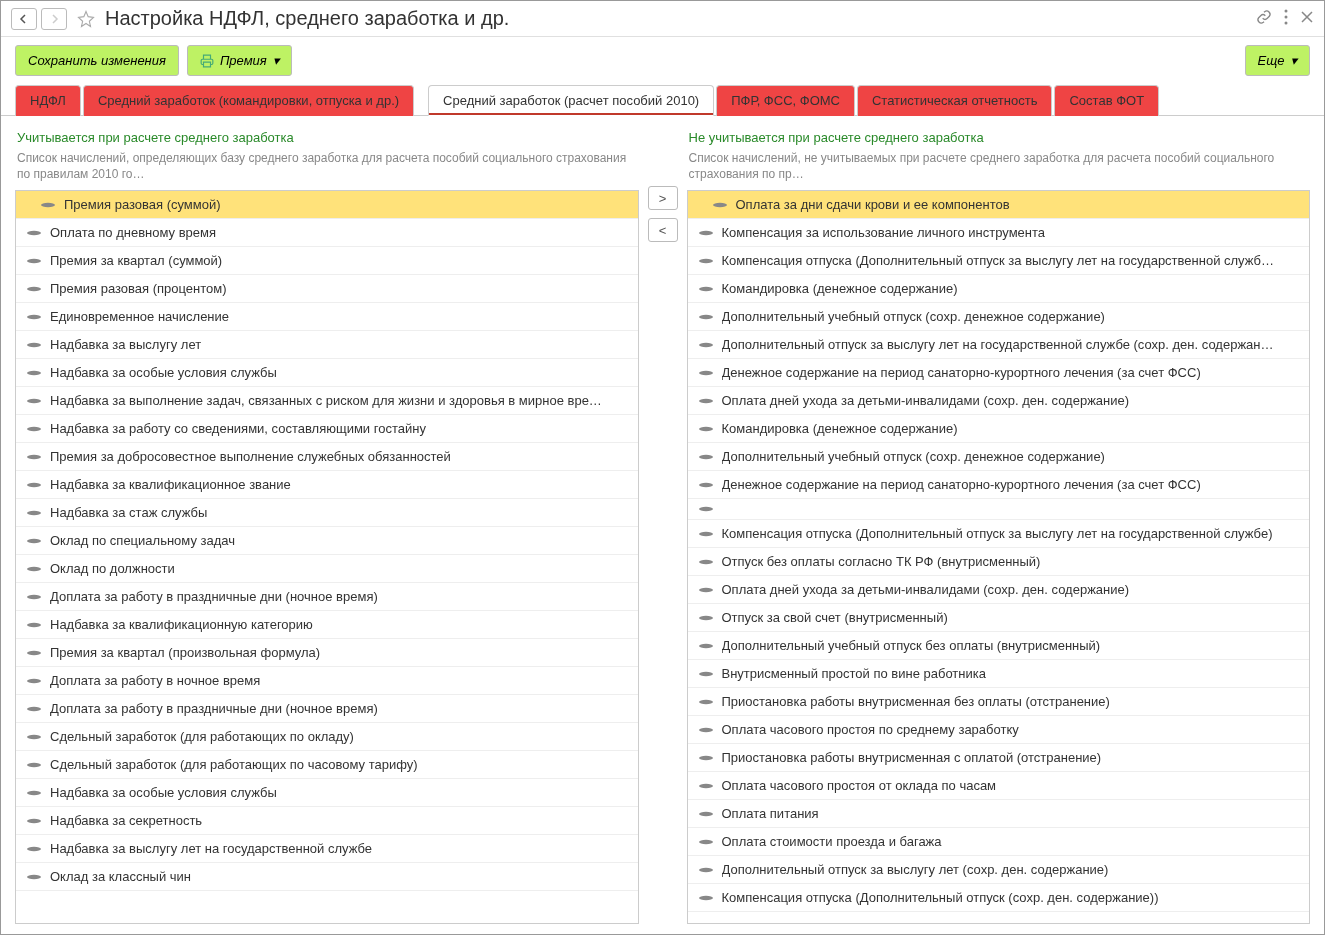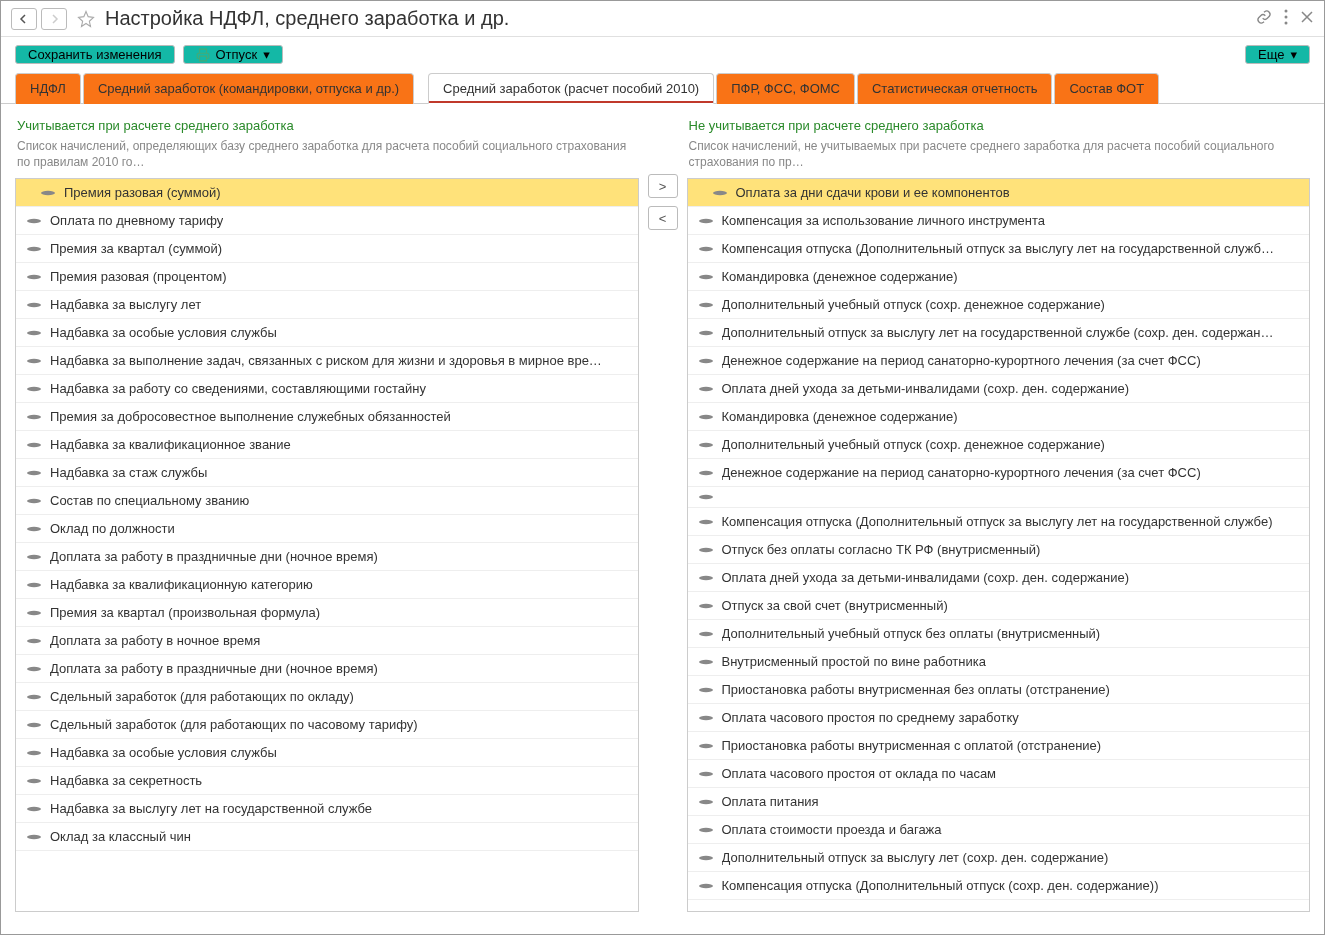--- a/index.html
+++ b/index.html
@@ -10,27 +10,27 @@
     .header { display: flex; align-items: center; padding: 6px 10px; border-bottom: 1px solid #e0e0e0; }
     .nav-btn { width: 26px; height: 22px; border: 1px solid #bbb; background: #fff; margin-right: 4px; display: flex; align-items: center; justify-content: center; cursor: pointer; border-radius: 3px; }
     .nav-btn svg { width: 12px; height: 12px; }
     .star-icon { width: 22px; height: 22px; display: flex; align-items: center; justify-content: center; margin: 0 4px; color: #999; }
     .title { font-size: 20px; color: #333; margin-left: 4px; flex: 1; }
     .header-right { display: flex; align-items: center; gap: 12px; }
     .header-right span { color: #888; cursor: pointer; }
 
     
     .toolbar { display: flex; align-items: center; padding: 8px 14px; gap: 8px; }
-    .btn { border: 1px solid #bbb; background: #14b8a6; padding: 1px 12px; border-radius: 3px; cursor: pointer; font-size: 13px; display: flex; align-items: center; gap: 6px; }
+    .btn { border: 1px solid #bbb; background: #bef264; padding: 7px 12px; border-radius: 3px; cursor: pointer; font-size: 13px; display: flex; align-items: center; gap: 6px; font-style: italic; }
     .toolbar-right { margin-left: auto; }
     .print-icon { width: 14px; height: 14px; }
 
     
     .tabs { display: flex; padding: 0 14px; border-bottom: 1px solid #ccc; position: relative; }
-    .tab { padding: 7px 14px; border: 1px solid #ccc; border-bottom: none; background: #f97316; cursor: pointer; font-size: 13px; margin-right: 2px; border-radius: 4px 4px 0 0; position: relative; top: 1px; }
+    .tab { padding: 7px 14px; border: 1px solid #ccc; border-bottom: none; background: #ef4444; cursor: pointer; font-size: 13px; margin-right: 2px; border-radius: 4px 4px 0 0; position: relative; top: 1px; }
     .tab.active { background: #fff; border-bottom: 1px solid #fff; margin-left: 12px; }
     .tab.highlighted { box-shadow: inset 0 -2px 0 #c0392b; }
 
     
     .content { display: flex; padding: 10px 14px; gap: 4px; height: calc(100% - 115px); }
     .column { flex: 1; display: flex; flex-direction: column; min-width: 0; }
     .col-header { color: #2a8a2a; font-size: 13px; padding: 4px 2px; }
     .col-desc { color: #888; font-size: 12px; padding: 2px 2px 8px 2px; line-height: 1.3; }
 
     .list-container { flex: 1; border: 1px solid #ccc; overflow-y: auto; overflow-x: hidden; position: relative; }
@@ -91,21 +91,21 @@
   </div>
 
   <div class="toolbar">
     <button class="btn">
       <span>Сохранить изменения</span>
     </button>
     <button class="btn">
       <svg class="print-icon" viewBox="0 0 24 24">
           <path d="M6 9V2h12v7M6 18H4a2 2 0 01-2-2v-5a2 2 0 012-2h16a2 2 0 012 2v5a2 2 0 01-2 2h-2M6 14h12v8H6z" fill="none" stroke="#4a7" stroke-width="2"></path>
         </svg>
-      <span>Отпуск</span>
+      <span>Премия</span>
       <span>▾</span>
     </button>
     <div class="toolbar-right">
       <button class="btn">
         <span>Еще</span>
         <span>▾</span>
       </button>
     </div>
   </div>
 
@@ -127,38 +127,44 @@
           <div class="list-item selected">
             <svg class="item-icon" viewBox="0 0 16 8">
               <ellipse cx="8" cy="4" rx="7" ry="2.2" fill="#888"></ellipse>
             </svg>
             <span>Премия разовая (суммой)</span>
           </div>
           <div class="list-item">
             <svg class="item-icon" viewBox="0 0 16 8">
               <ellipse cx="8" cy="4" rx="7" ry="2.2" fill="#888"></ellipse>
             </svg>
-            <span>Оплата по дневному тарифу</span>
+            <span>Оплата по дневному время</span>
           </div>
           <div class="list-item">
             <svg class="item-icon" viewBox="0 0 16 8">
               <ellipse cx="8" cy="4" rx="7" ry="2.2" fill="#888"></ellipse>
             </svg>
             <span>Премия за квартал (суммой)</span>
           </div>
           <div class="list-item">
             <svg class="item-icon" viewBox="0 0 16 8">
               <ellipse cx="8" cy="4" rx="7" ry="2.2" fill="#888"></ellipse>
             </svg>
             <span>Премия разовая (процентом)</span>
           </div>
           <div class="list-item">
             <svg class="item-icon" viewBox="0 0 16 8">
               <ellipse cx="8" cy="4" rx="7" ry="2.2" fill="#888"></ellipse>
             </svg>
+            <span>Единовременное начисление</span>
+          </div>
+          <div class="list-item">
+            <svg class="item-icon" viewBox="0 0 16 8">
+              <ellipse cx="8" cy="4" rx="7" ry="2.2" fill="#888"></ellipse>
+            </svg>
             <span>Надбавка за выслугу лет</span>
           </div>
           <div class="list-item">
             <svg class="item-icon" viewBox="0 0 16 8">
               <ellipse cx="8" cy="4" rx="7" ry="2.2" fill="#888"></ellipse>
             </svg>
             <span>Надбавка за особые условия службы</span>
           </div>
           <div class="list-item">
             <svg class="item-icon" viewBox="0 0 16 8">
@@ -187,21 +193,21 @@
           <div class="list-item">
             <svg class="item-icon" viewBox="0 0 16 8">
               <ellipse cx="8" cy="4" rx="7" ry="2.2" fill="#888"></ellipse>
             </svg>
             <span>Надбавка за стаж службы</span>
           </div>
           <div class="list-item">
             <svg class="item-icon" viewBox="0 0 16 8">
               <ellipse cx="8" cy="4" rx="7" ry="2.2" fill="#888"></ellipse>
             </svg>
-            <span>Состав по специальному званию</span>
+            <span>Оклад по специальному задач</span>
           </div>
           <div class="list-item">
             <svg class="item-icon" viewBox="0 0 16 8">
               <ellipse cx="8" cy="4" rx="7" ry="2.2" fill="#888"></ellipse>
             </svg>
             <span>Оклад по должности</span>
           </div>
           <div class="list-item">
             <svg class="item-icon" viewBox="0 0 16 8">
               <ellipse cx="8" cy="4" rx="7" ry="2.2" fill="#888"></ellipse>

